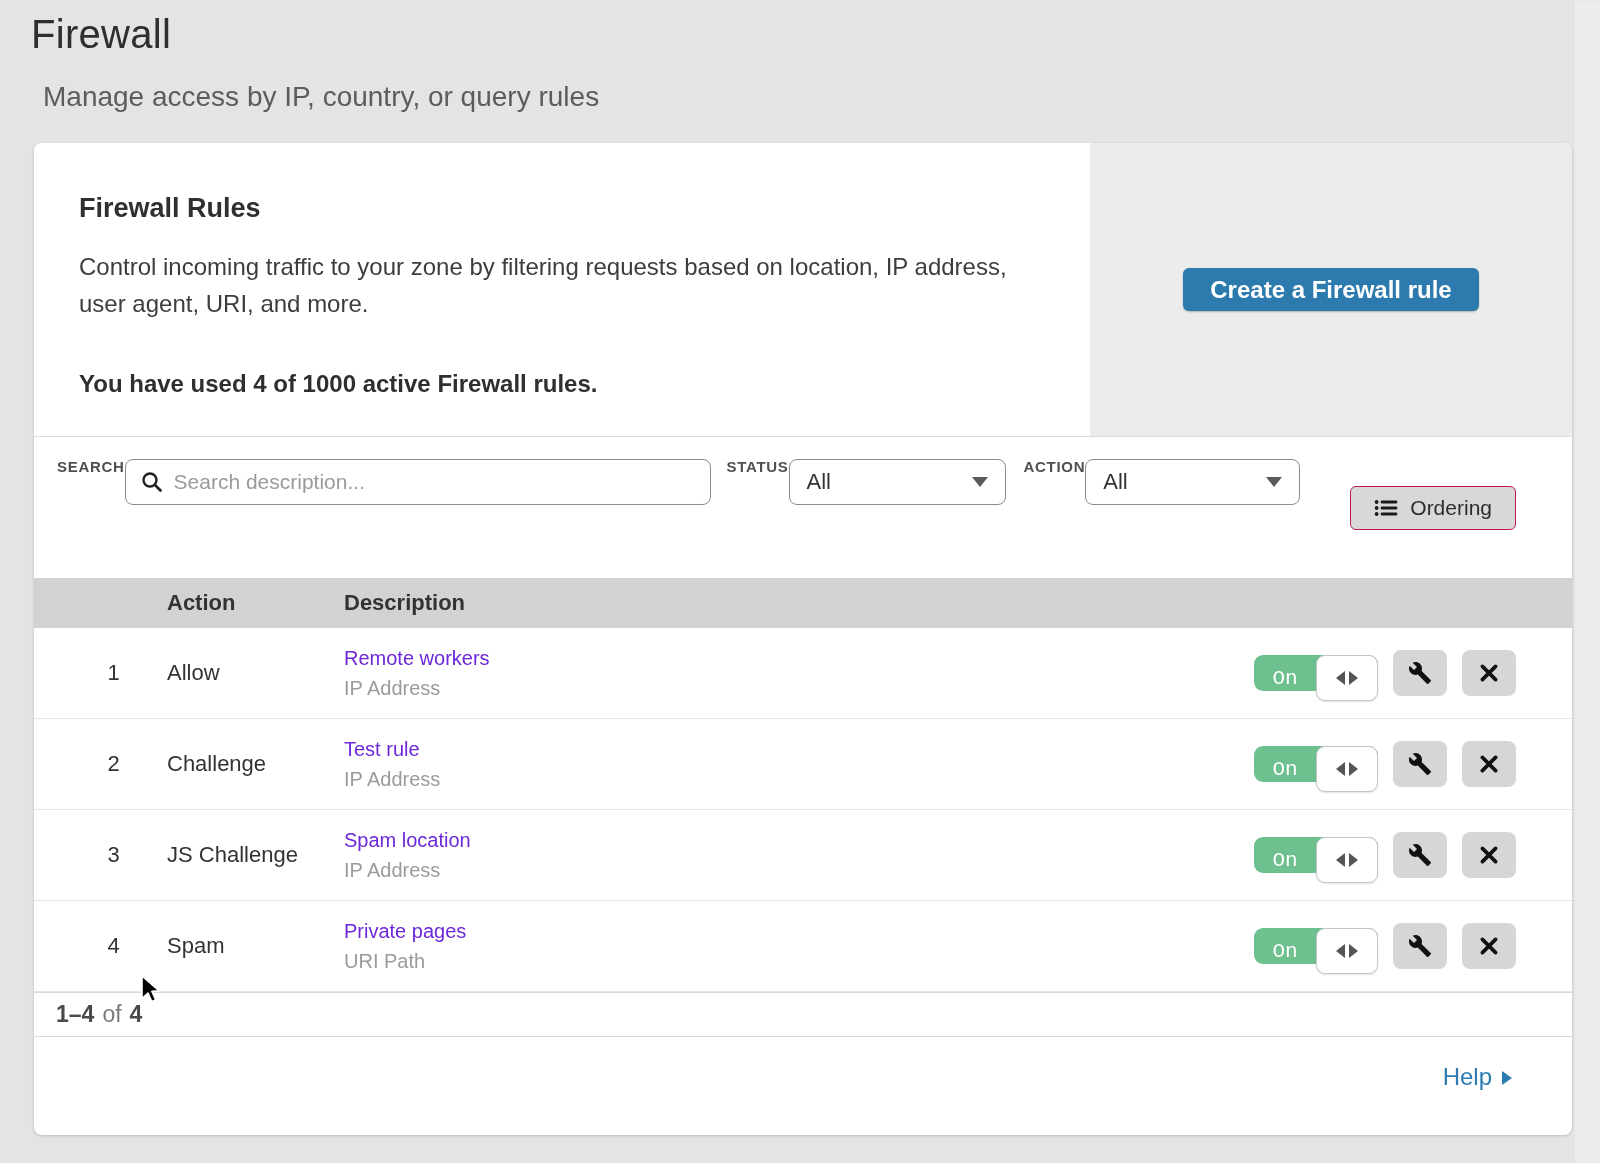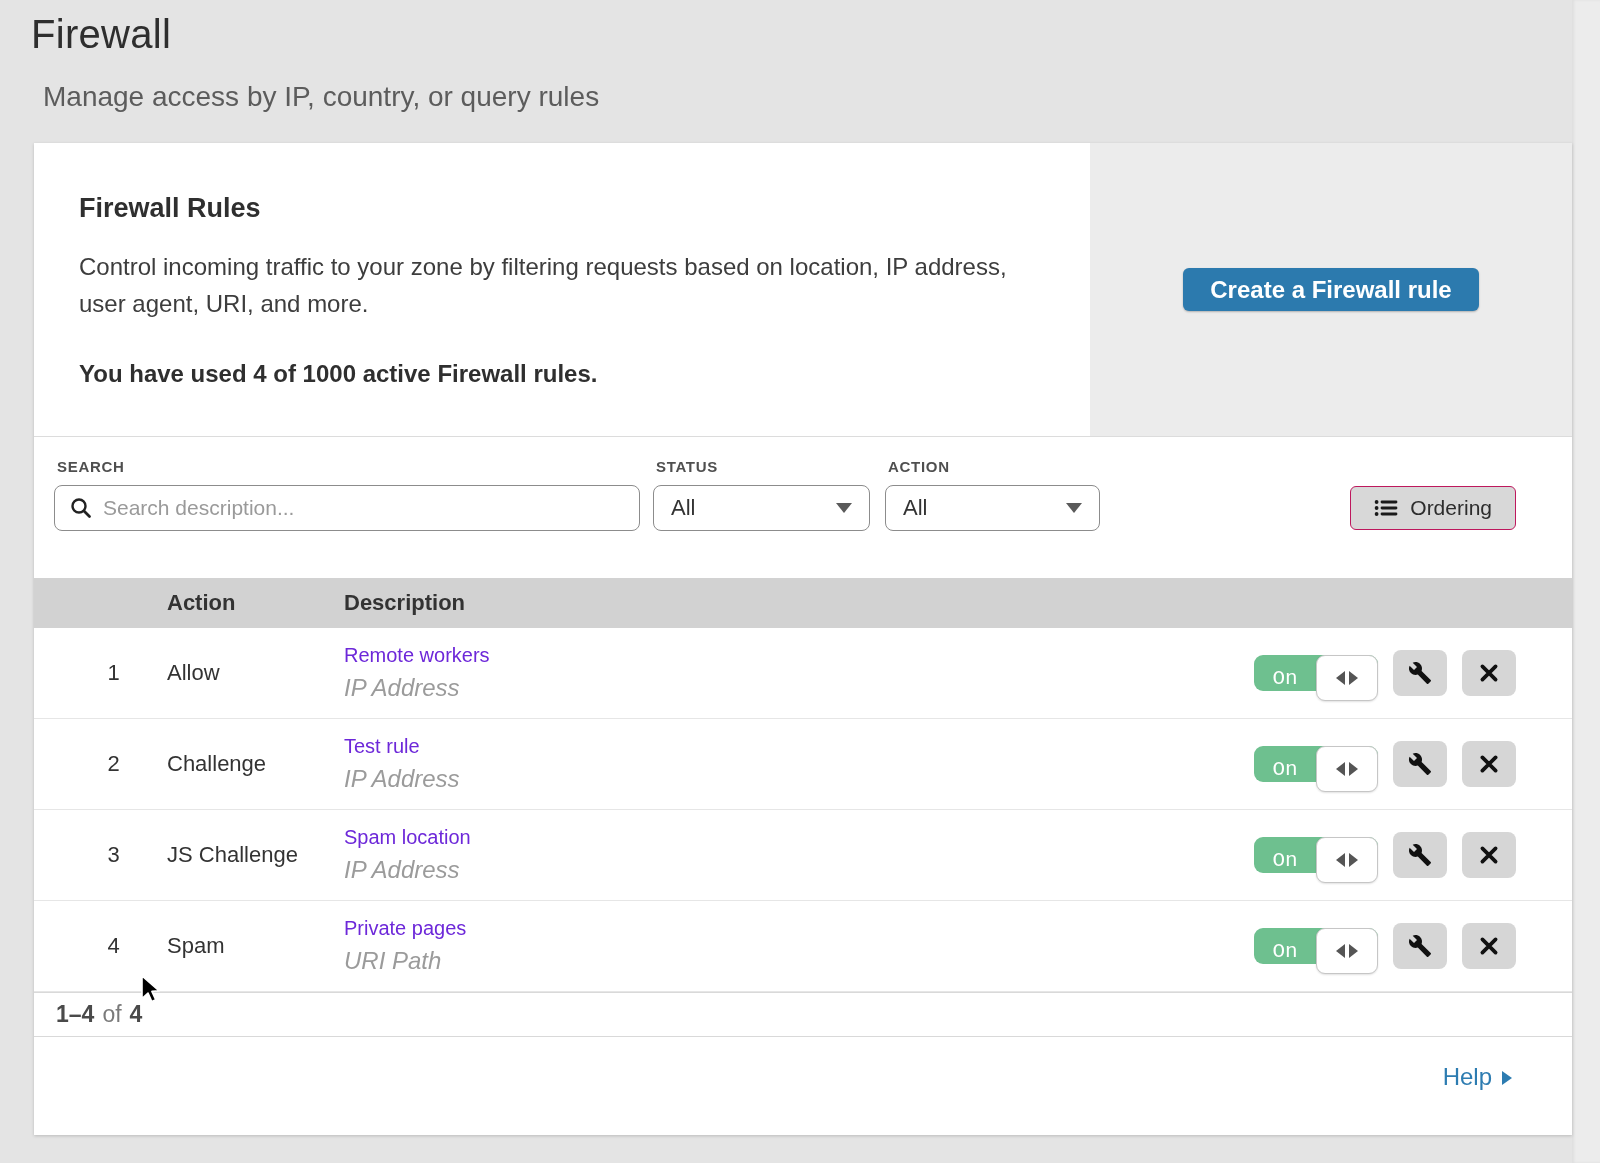--- a/index.html
+++ b/index.html
@@ -13,40 +13,40 @@
   }
   
   .edge-strip { position:absolute; top:0; right:0; width:28px; height:100%; background:#ececec; box-shadow:inset 2px 0 3px rgba(0,0,0,.06); }
 
   .page-header { padding:12px 0 0 31px; }
   .page-title { font-size:40px; font-weight:500; color:#2e2e2e; letter-spacing:.3px; }
   .page-subtitle { margin-top:24px; font-size:28px; color:#5c5c5c; font-weight:400;margin-left:12px; }
 
   .card {
     position:absolute; left:34px; top:143px; width:1538px; height:992px;
-    background:#ffffff; border-radius:0; overflow:hidden;
+    background:#ffffff; border-radius:8px; overflow:hidden;
     box-shadow:0 1px 3px rgba(0,0,0,.18);
   }
 
   
   .top-section { display:flex; height:294px; border-bottom:1px solid #dcdcdc; }
   .top-left { flex:1 1 auto; padding:50px 40px 0 45px; background:#fff; }
   .card-heading { font-size:27px; font-weight:700; color:#2f2f2f; }
   .card-desc { margin-top:24px; font-size:24px; line-height:37px; color:#3d3d3d; max-width:945px; }
-  .card-usage { margin-top:38px; font-size:24px; font-weight:700; color:#2f2f2f; }
+  .card-usage { margin-top:48px; font-size:24px; font-weight:700; color:#2f2f2f; }
   .top-right { flex:0 0 482px; background:#ececec; display:flex; align-items:center; justify-content:center; }
   .create-btn {
     background:#2c7aae; color:#fff; font-size:24px; font-weight:700;
     border:none; border-radius:6px; padding:0 27px; height:43px;
     font-family:inherit; cursor:pointer; box-shadow:0 1px 2px rgba(0,0,0,.25);
   }
 
   
   .filterbar { height:141px; display:flex; align-items:flex-start; padding:22px 56px 0 20px; background:#fff; }
-  .filter-group { display:flex; flex-direction:column; }
+  .filter-group { display:flex; flex-direction:row; }
   .filter-label { font-size:15px; font-weight:700; color:#4f4f4f; letter-spacing:.7px; padding-left:3px; height:15px; line-height:15px; margin-bottom:11px; }
   .search-wrap { position:relative; width:586px; height:46px; }
   .search-wrap input {
     width:100%; height:46px; border:1.5px solid #8c8c8c; border-radius:8px;
     padding:0 14px 0 48px; font-size:21px; color:#333; background:#fff; font-family:inherit;
   }
   .search-wrap input::placeholder { color:#9a9a9a; }
   .search-icon { position:absolute; left:15px; top:11px; width:24px; height:24px; pointer-events:none; }
   .select {
     height:46px; border:1.5px solid #8c8c8c; border-radius:8px; background:#fff;
@@ -66,21 +66,21 @@
   }
 
   
   .thead { height:50px; background:#d2d2d2; display:flex; align-items:center; font-size:22px; font-weight:700; color:#333; }
   .col-num { width:133px; text-align:center; padding-left:26px; font-size:22px; color:#333; }
   .col-action { width:177px; font-size:22px; color:#333; }
   .col-desc { flex:1 1 auto; }
   .trow { height:91px; display:flex; align-items:center; border-bottom:1px solid #e6e6e6; background:#fff; }
   .trow:last-of-type { border-bottom:none; }
   .desc-title { font-size:20px; color:#6d28d9; }
-  .desc-sub { margin-top:7px; font-size:24px; color:#9b9b9b;font-style:italic; }
+  .desc-sub { margin-top:7px; font-size:20px; color:#9b9b9b; }
   .controls { display:flex; align-items:center; gap:15px; padding-right:56px; }
 
   .toggle { position:relative; width:124px; height:36px; cursor:pointer; flex:0 0 auto;font-family:Liberation Mono, monospace; }
   .toggle-track { position:absolute; inset:0; background:#6ec08f; border-radius:9px; }
   .toggle-on-label { position:absolute; left:0; top:0; width:62px; height:46px; display:flex; align-items:center; justify-content:center; color:#fff; font-size:21px; }
   .toggle-handle { position:absolute; right:0; top:0; width:62px; height:46px; background:#fff; border:1px solid #c6c6c6; border-radius:9px; display:flex; align-items:center; justify-content:center; gap:4px; box-shadow:0 1px 2px rgba(0,0,0,.12); }
   .tri-left { width:0; height:0; border-top:7px solid transparent; border-bottom:7px solid transparent; border-right:9px solid #555; }
   .tri-right { width:0; height:0; border-top:7px solid transparent; border-bottom:7px solid transparent; border-left:9px solid #555; }
 
   .icon-btn { width:54px; height:46px; background:#d6d6d6; border:none; border-radius:8px; display:flex; align-items:center; justify-content:center; cursor:pointer; flex:0 0 auto; }

